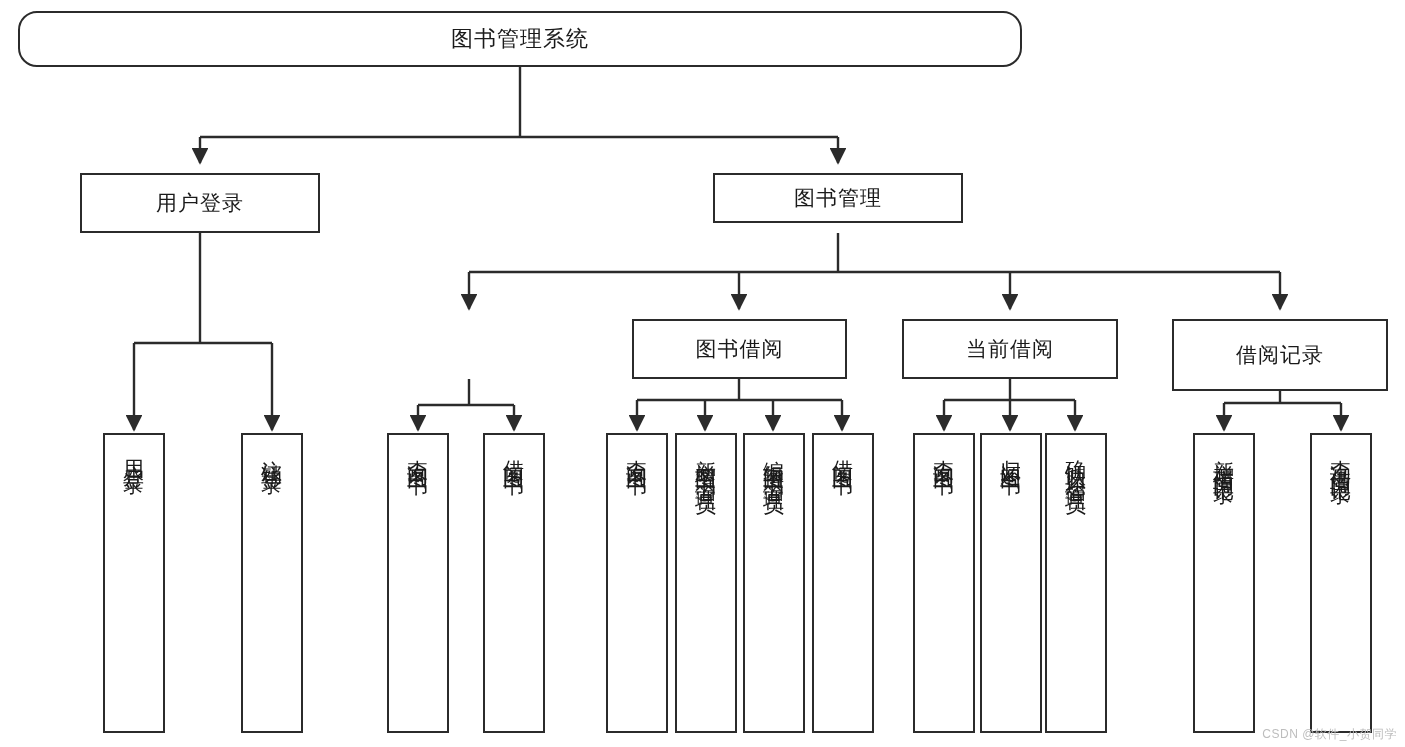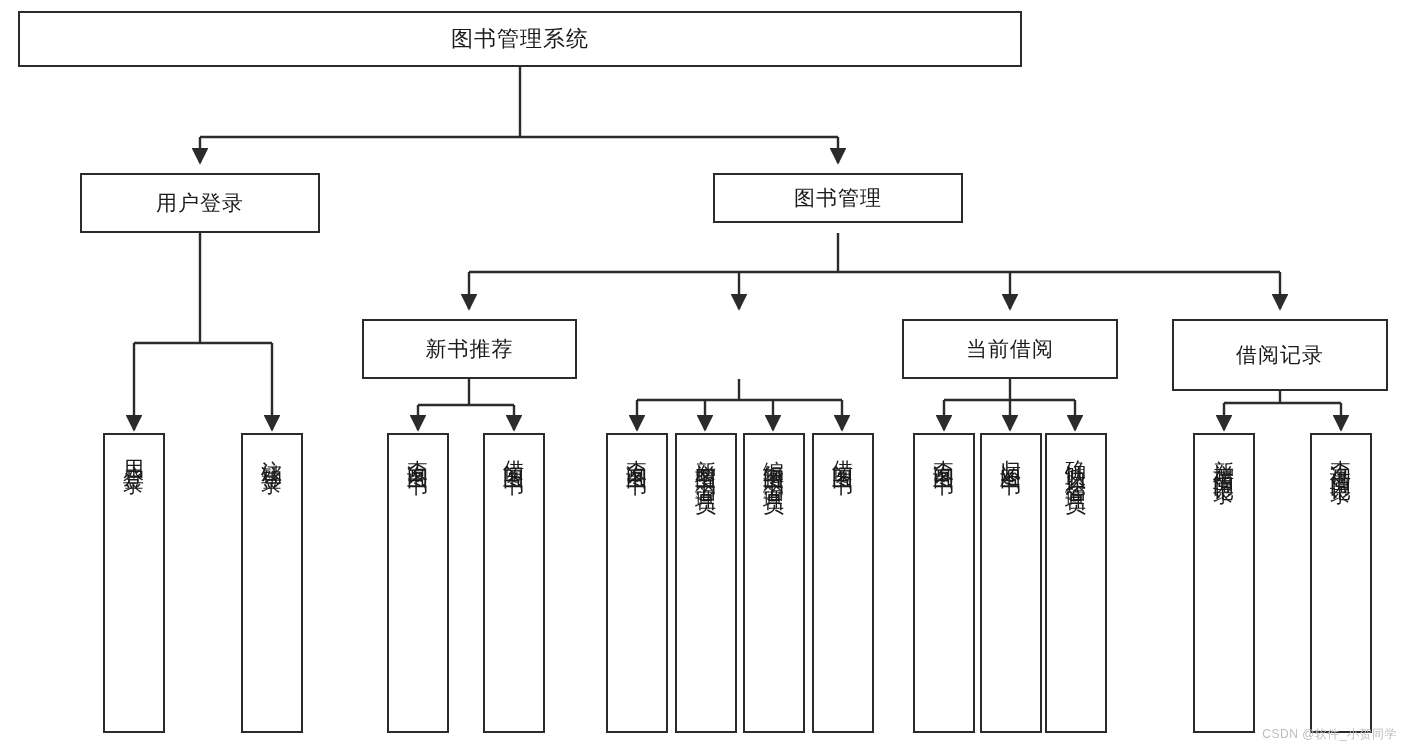--- a/index.html
+++ b/index.html
@@ -32,20 +32,21 @@
     color: #1a1a1a;
     display: flex;
     align-items: center;
     justify-content: center;
     font-size: 21px;
     letter-spacing: 1px;
     line-height: 1.15;
   }
   .node.root {
     font-size: 22px;
+    border-radius: 19px;
   }
   .node.leaf {
     align-items: flex-start;
     justify-content: center;
     padding-top: 8px;
   }
   .vtext {
     writing-mode: vertical-rl;
     text-orientation: upright;
     -webkit-writing-mode: vertical-rl;
@@ -123,22 +124,22 @@
     <span>图书管理系统</span>
   </div>
 
   <div class="node" style="left:80px; top:173px; width:240px; height:60px;">
     <span>用户登录</span>
   </div>
   <div class="node" style="left:713px; top:173px; width:250px; height:50px;">
     <span>图书管理</span>
   </div>
 
-  <div class="node" style="left:362px; top:319px; width:215px; height:60px;">
-    <span>新书推荐</span>
+  <div class="node" style="left:632px; top:319px; width:215px; height:60px;">
+    <span>图书借阅</span>
   </div>
   <div class="node" style="left:902px; top:319px; width:216px; height:60px;">
     <span>当前借阅</span>
   </div>
   <div class="node" style="left:1172px; top:319px; width:216px; height:72px;">
     <span>借阅记录</span>
   </div>
 
   <div class="node leaf" style="left:103px; top:433px; width:62px; height:300px;">
     <span class="vtext">用户登录</span>

